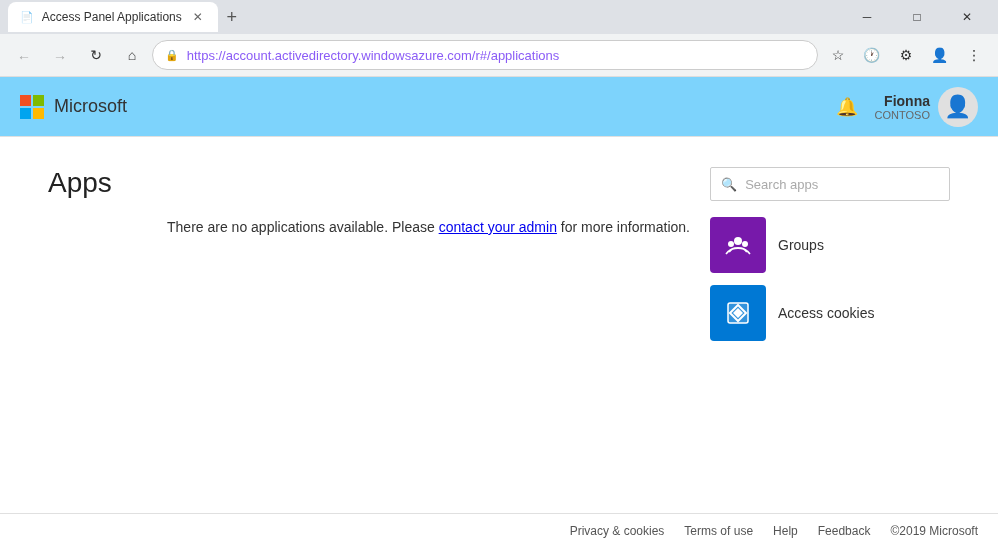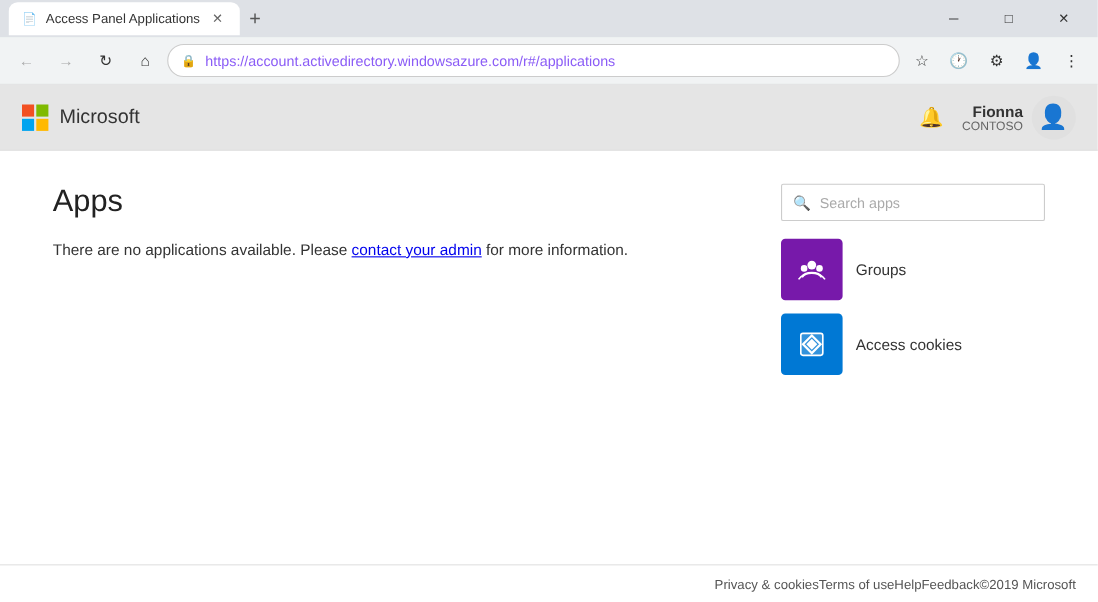--- a/index.html
+++ b/index.html
@@ -122,21 +122,21 @@
       gap: 2px;
     }
 
     
     .ms-header {
       height: 60px;
       display: flex;
       align-items: center;
       padding: 0 20px;
       border-bottom: 1px solid #e0e0e0;
-      background: #e5e5e5;
+      background: #7dd3fc;
     }
     .ms-logo {
       display: flex;
       align-items: center;
       gap: 10px;
     }
     .ms-logo-grid {
       width: 24px;
       height: 24px;
       display: grid;
@@ -205,20 +205,21 @@
     }
     .apps-title {
       font-size: 28px;
       font-weight: 300;
       color: #222;
       margin-bottom: 20px;
     }
     .no-apps-message {
       font-size: 14px;
       color: #0078d4;
+      text-align: right;
     }
     .no-apps-message .plain-text {
       color: #333;
     }
     .right-panel {
       width: 240px;
       flex-shrink: 0;
     }
     .search-box {
       width: 100%;
@@ -273,20 +274,21 @@
     }
 
     
     .footer {
       height: 35px;
       border-top: 1px solid #e0e0e0;
       display: flex;
       align-items: center;
       justify-content: flex-end;
       padding: 0 20px;
+      gap: 20px;
       font-size: 12px;
     }
     .footer a {
       color: #555;
       text-decoration: none;
     }
     .footer-copyright {
       color: #555;
       font-size: 12px;
     }

